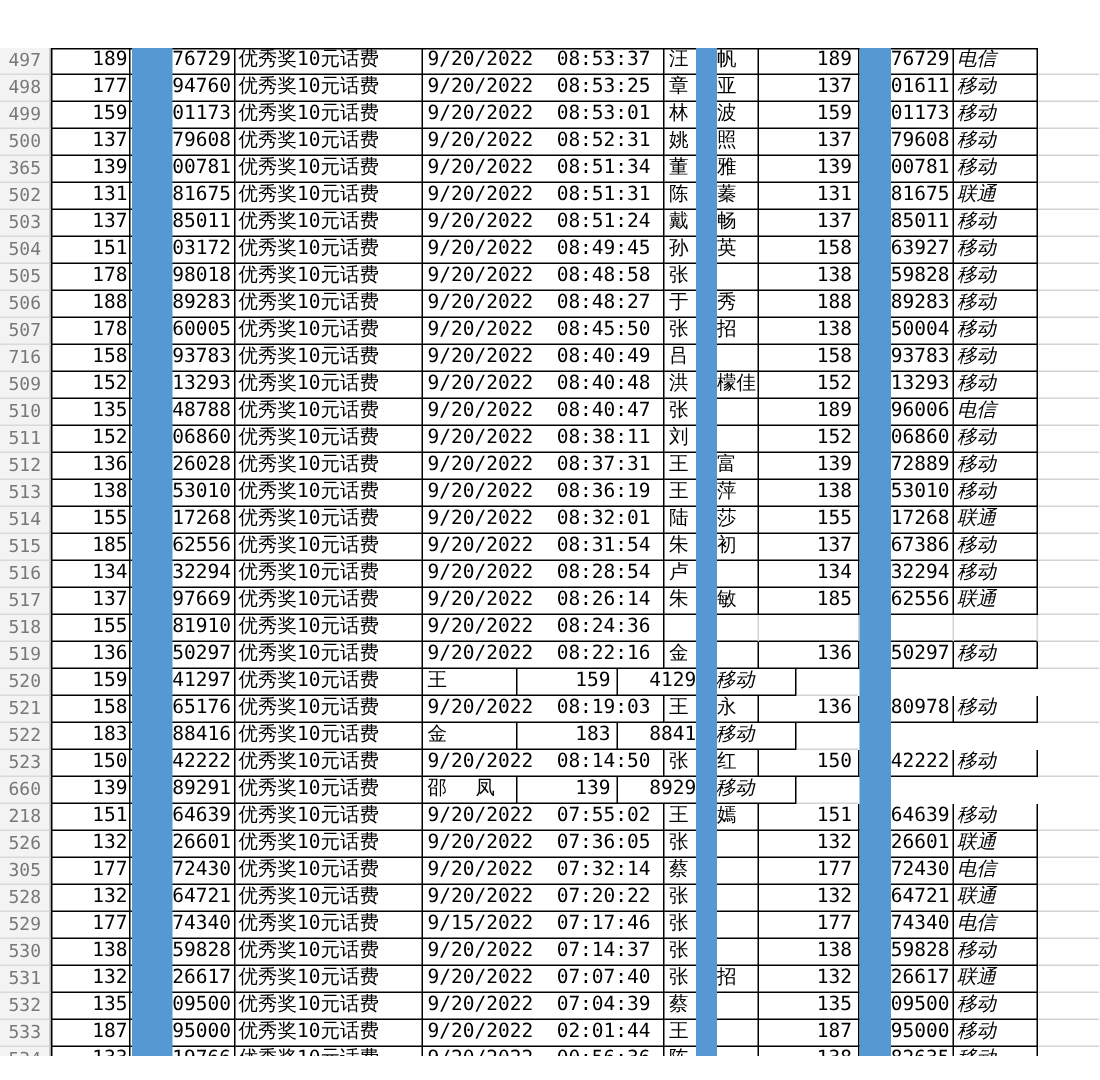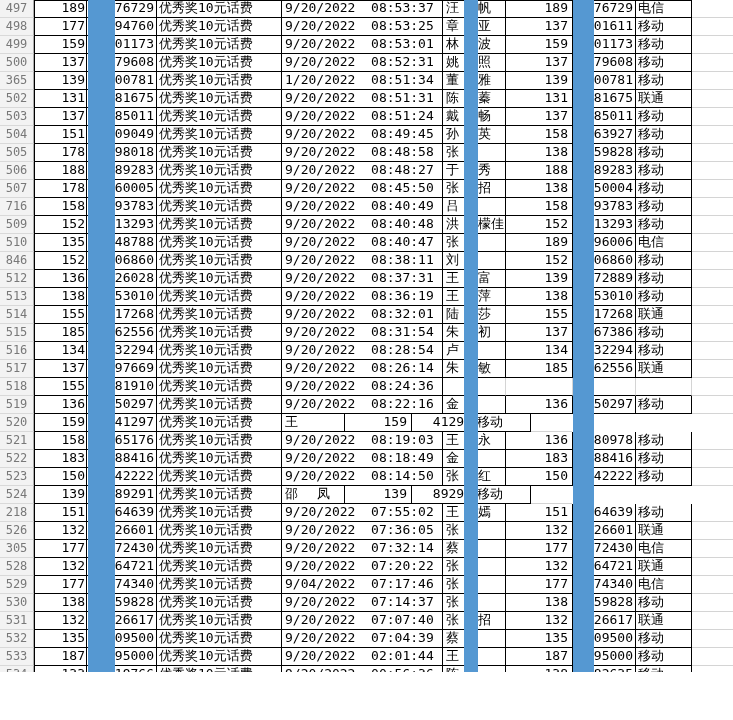--- a/index.html
+++ b/index.html
@@ -1,19 +1,19 @@
 <!DOCTYPE html>
 <html><head>
 <meta charset="utf-8">
 <style>
   html,body{margin:0;padding:0;background:#fff;}
   .sheet{
     position:relative;width:733px;height:672px;overflow:hidden;background:#fff;
     font-family:"DejaVu Sans Mono","DejaVu Sans",monospace;
-    font-size:13px;color:#000;
+    font-size:13px;color:#000;margin-top:32px;
   }
   .row{display:flex;height:18px;}
   .rh{
     box-sizing:border-box;width:34px;height:18px;
     background:#F3F3F3;color:#787878;text-align:center;
     font-size:12px;line-height:17px;
     border-right:1px solid #ABABAB;border-bottom:1px solid #D9D9D9;
   }
   .cell{
     box-sizing:border-box;height:18px;line-height:16px;white-space:pre;
@@ -22,21 +22,21 @@
   .c-pre1{width:53px;border-left:1px solid #000;text-align:right;padding-right:1px;}
   .c-suf1{width:70px;text-align:right;padding-right:2px;}
   .c-prize{width:125px;padding-left:2px;overflow:hidden;}
   .c-date{width:161px;padding-left:3px;}
   .c-name{width:63px;display:flex;overflow:visible;}
   .npre{display:inline-block;box-sizing:border-box;width:20px;padding-left:3px;}
   .ngap{display:inline-block;width:15px;}
   .npost{display:inline-block;white-space:nowrap;}
   .c-pre2{width:67px;text-align:right;padding-right:4px;}
   .c-suf2{width:63px;text-align:right;padding-right:2px;}
-  .c-car{width:56px;padding-left:2px;}
+  .c-car{width:56px;padding-left:2px;font-style:italic;}
   .m{width:41px;border-right:none;border-bottom:1px solid #D4D4D4;}
   
   .right-empty .c-name,.right-empty .c-pre2,.right-empty .c-suf2,.right-empty .c-car{
     border-right-color:#D4D4D4;
   }
   
   .empty .cell{border-right-color:#D4D4D4;border-bottom-color:#D4D4D4;}
   .empty .c-pre1{border-left-color:#D4D4D4;}
   .top-line{position:absolute;top:0;left:34px;width:658px;height:1px;background:#000;z-index:4;}
   .bar{position:absolute;top:0;height:720px;z-index:5;}
@@ -112,21 +112,21 @@
     <div class="cell c-pre2">137</div>
     <div class="cell c-suf2">79608</div>
     <div class="cell c-car">移动</div>
     <div class="cell m"></div>
   </div>
     <div class="row">
     <div class="rh">365</div>
     <div class="cell c-pre1">139</div>
     <div class="cell c-suf1">00781</div>
     <div class="cell c-prize">优秀奖10元话费</div>
-    <div class="cell c-date">1/20/2022  08:51:34</div>
+    <div class="cell c-date">9/20/2022  08:51:34</div>
     <div class="cell c-name">
       <span class="npre">董</span>
       <span class="ngap"></span>
       <span class="npost">雅</span>
     </div>
     <div class="cell c-pre2">139</div>
     <div class="cell c-suf2">00781</div>
     <div class="cell c-car">移动</div>
     <div class="cell m"></div>
   </div>
@@ -158,21 +158,21 @@
       <span class="npost">畅</span>
     </div>
     <div class="cell c-pre2">137</div>
     <div class="cell c-suf2">85011</div>
     <div class="cell c-car">移动</div>
     <div class="cell m"></div>
   </div>
     <div class="row">
     <div class="rh">504</div>
     <div class="cell c-pre1">151</div>
-    <div class="cell c-suf1">09049</div>
+    <div class="cell c-suf1">03172</div>
     <div class="cell c-prize">优秀奖10元话费</div>
     <div class="cell c-date">9/20/2022  08:49:45</div>
     <div class="cell c-name">
       <span class="npre">孙</span>
       <span class="ngap"></span>
       <span class="npost">英</span>
     </div>
     <div class="cell c-pre2">158</div>
     <div class="cell c-suf2">63927</div>
     <div class="cell c-car">移动</div>
@@ -268,21 +268,21 @@
       <span class="npre">张</span>
       <span class="ngap"></span>
       <span class="npost"></span>
     </div>
     <div class="cell c-pre2">189</div>
     <div class="cell c-suf2">96006</div>
     <div class="cell c-car">电信</div>
     <div class="cell m"></div>
   </div>
     <div class="row">
-    <div class="rh">846</div>
+    <div class="rh">511</div>
     <div class="cell c-pre1">152</div>
     <div class="cell c-suf1">06860</div>
     <div class="cell c-prize">优秀奖10元话费</div>
     <div class="cell c-date">9/20/2022  08:38:11</div>
     <div class="cell c-name">
       <span class="npre">刘</span>
       <span class="ngap"></span>
       <span class="npost"></span>
     </div>
     <div class="cell c-pre2">152</div>
@@ -447,21 +447,20 @@
     <div class="cell c-pre2">136</div>
     <div class="cell c-suf2">80978</div>
     <div class="cell c-car">移动</div>
     <div class="cell m"></div>
   </div>
     <div class="row">
     <div class="rh">522</div>
     <div class="cell c-pre1">183</div>
     <div class="cell c-suf1">88416</div>
     <div class="cell c-prize">优秀奖10元话费</div>
-    <div class="cell c-date">9/20/2022  08:18:49</div>
     <div class="cell c-name">
       <span class="npre">金</span>
       <span class="ngap"></span>
       <span class="npost"></span>
     </div>
     <div class="cell c-pre2">183</div>
     <div class="cell c-suf2">88416</div>
     <div class="cell c-car">移动</div>
     <div class="cell m"></div>
   </div>
@@ -475,21 +474,21 @@
       <span class="npre">张</span>
       <span class="ngap"></span>
       <span class="npost">红</span>
     </div>
     <div class="cell c-pre2">150</div>
     <div class="cell c-suf2">42222</div>
     <div class="cell c-car">移动</div>
     <div class="cell m"></div>
   </div>
     <div class="row">
-    <div class="rh">524</div>
+    <div class="rh">660</div>
     <div class="cell c-pre1">139</div>
     <div class="cell c-suf1">89291</div>
     <div class="cell c-prize">优秀奖10元话费</div>
     <div class="cell c-name">
       <span class="npre">邵</span>
       <span class="ngap"></span>
       <span class="npost">凤</span>
     </div>
     <div class="cell c-pre2">139</div>
     <div class="cell c-suf2">89291</div>
@@ -558,21 +557,21 @@
     <div class="cell c-pre2">132</div>
     <div class="cell c-suf2">64721</div>
     <div class="cell c-car">联通</div>
     <div class="cell m"></div>
   </div>
     <div class="row">
     <div class="rh">529</div>
     <div class="cell c-pre1">177</div>
     <div class="cell c-suf1">74340</div>
     <div class="cell c-prize">优秀奖10元话费</div>
-    <div class="cell c-date">9/04/2022  07:17:46</div>
+    <div class="cell c-date">9/15/2022  07:17:46</div>
     <div class="cell c-name">
       <span class="npre">张</span>
       <span class="ngap"></span>
       <span class="npost"></span>
     </div>
     <div class="cell c-pre2">177</div>
     <div class="cell c-suf2">74340</div>
     <div class="cell c-car">电信</div>
     <div class="cell m"></div>
   </div>

